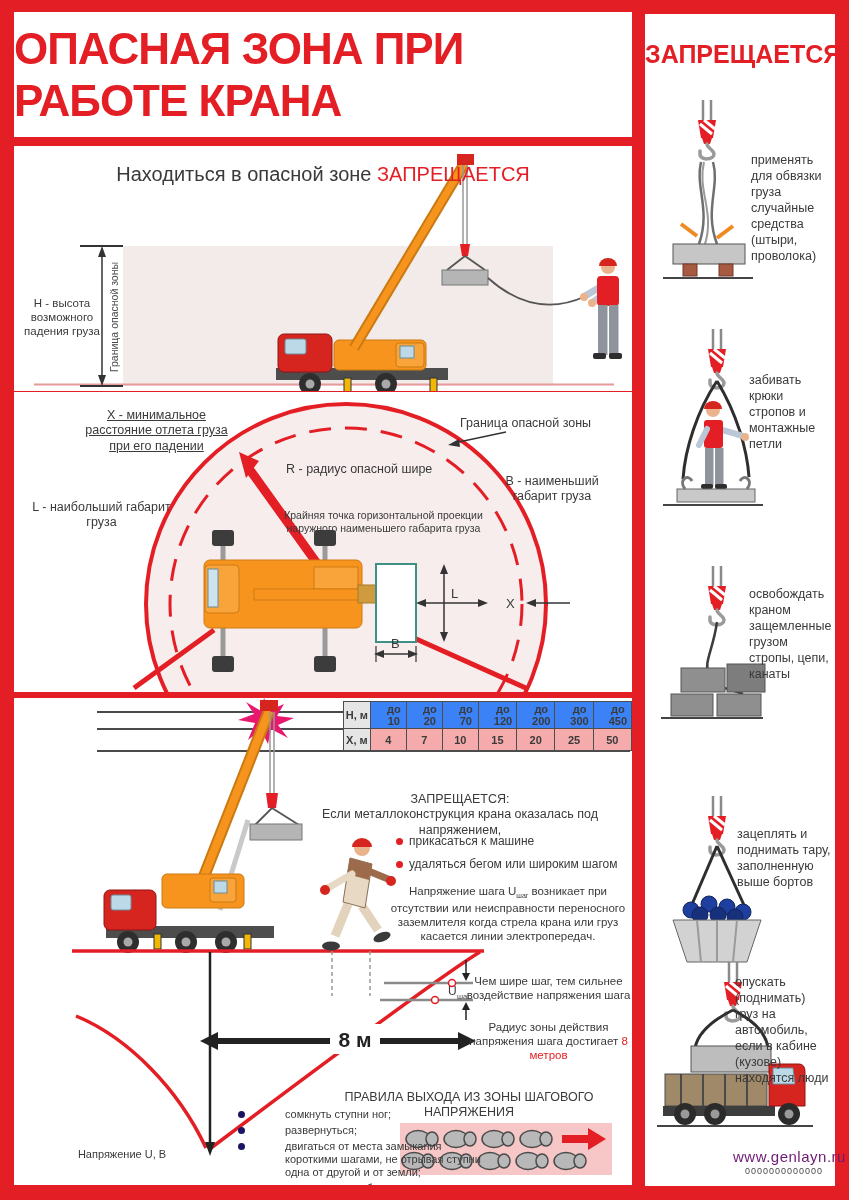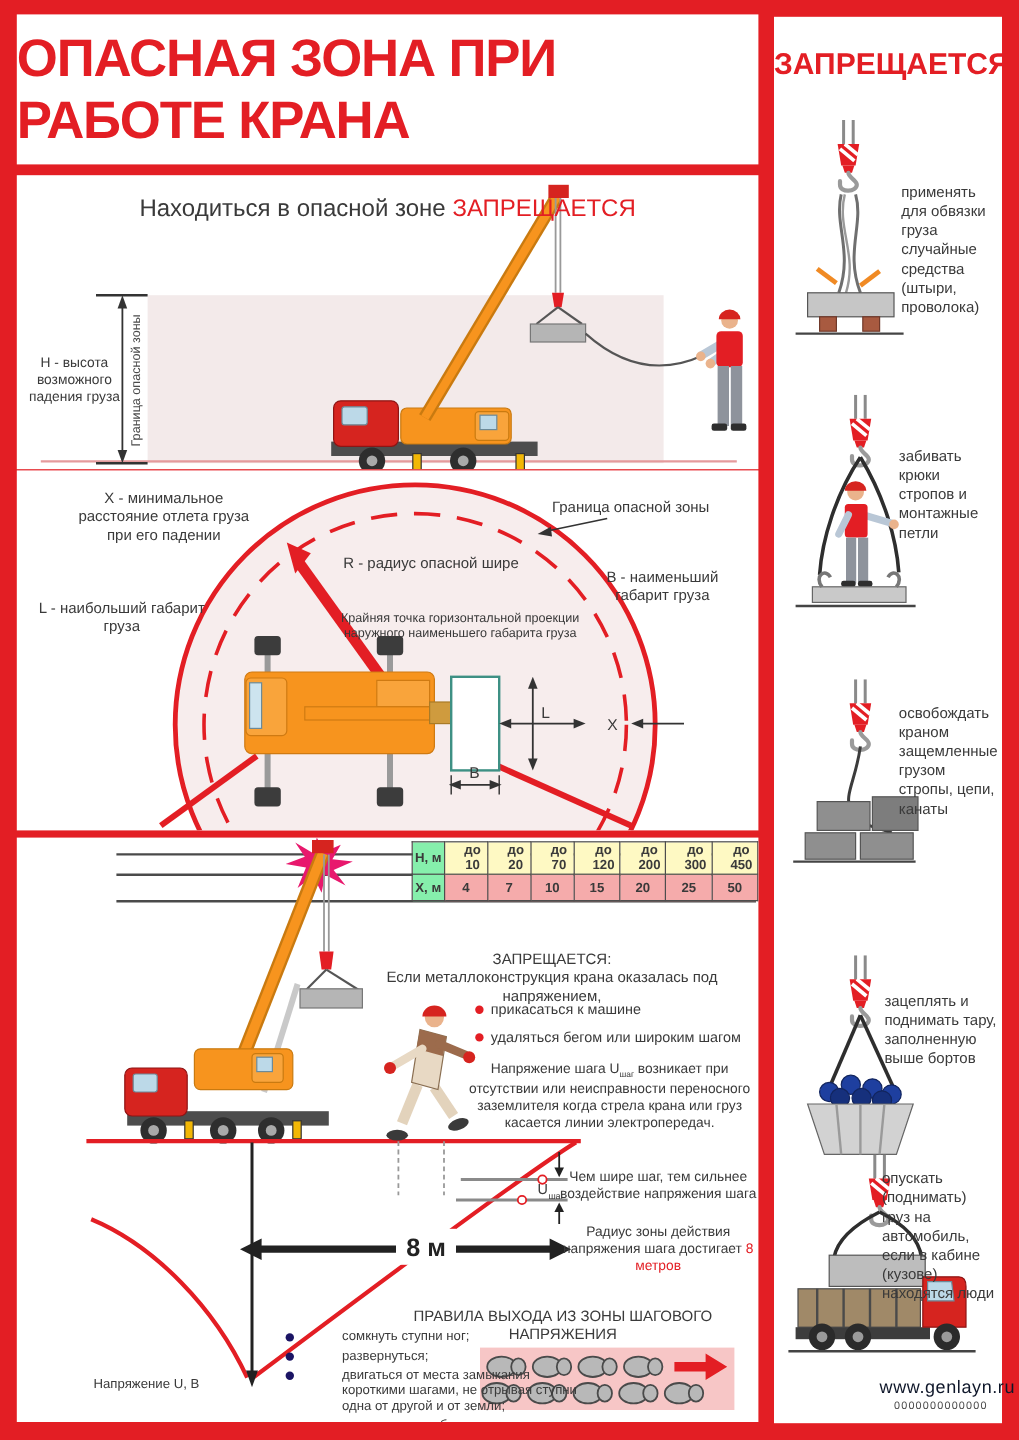--- a/index.html
+++ b/index.html
@@ -16,27 +16,27 @@
   svg{position:absolute;left:0;top:0;}
   .vtext{position:absolute;left:35px;top:165px;width:130px;text-align:center;font-size:10.5px;
          color:#4a4a4a;transform:rotate(-90deg);}
   .bullet-row{display:flex;align-items:flex-start;margin-bottom:9px;font-size:12px;color:#3a3a3a;}
   .dot-red{width:7px;height:7px;border-radius:50%;background:#e31e24;margin:4px 6px 0 0;flex:0 0 auto;}
   .dot-blue{width:7px;height:7px;border-radius:50%;background:#1b1464;margin:3px 6px 0 0;flex:0 0 auto;}
   .rules li{display:flex;align-items:flex-start;margin-bottom:3px;gap:34px;}
   .rules{list-style:none;margin:0;padding:0;font-size:11px;line-height:1.18;color:#3a3a3a;}
   table.xh{border-collapse:collapse;font-size:11px;font-weight:bold;color:#3a3a3a;}
   table.xh td{border:1.5px solid #4d4d4d;text-align:center;height:19px;}
-  td.yl{background:#86efac;width:36px;}
-  td.hcell{background:#fef9c3;width:30px;padding-left:12px;}
+  td.yl{background:#e5e5e5;width:36px;}
+  td.hcell{background:#3b82f6;width:30px;padding-left:12px;}
   td.pk{background:#f5abab;width:30px;}
   .rc-head{color:#e31e24;font-weight:bold;font-size:25px;text-align:center;position:absolute;
            left:0;top:26px;width:100%;}
   .rc-txt{position:absolute;font-size:12.5px;line-height:1.28;color:#3a3a3a;}
-  .site{position:absolute;font-size:15px;color:#0f172a;letter-spacing:.5px;}
+  .site{position:absolute;font-size:15px;color:#701a75;letter-spacing:.5px;}
   .bc{position:absolute;font-size:9px;color:#4a4a4a;letter-spacing:1px;}
   .red{color:#e31e24;}
   sub{font-size:7px;}
 </style>
 </head>
 <body>
 
 <div class="poster">
 
   <svg width="0" height="0">
@@ -160,21 +160,21 @@
       <polygon points="404,262 394,258 394,266" fill="#333"></polygon>
       <line x1="362" y1="254" x2="362" y2="270" stroke="#333" stroke-width="1.2"></line>
       <line x1="402" y1="254" x2="402" y2="270" stroke="#333" stroke-width="1.2"></line>
 
       <line x1="492" y1="40" x2="440" y2="51" stroke="#333" stroke-width="1.3"></line>
       <polygon points="434,53 445,47 446,55" fill="#333"></polygon>
       <text x="437" y="206" font-size="13" fill="#3a3a3a">L</text>
       <text x="492" y="216" font-size="13" fill="#3a3a3a">X</text>
       <text x="377" y="256" font-size="13" fill="#3a3a3a">В</text>
     </svg>
-    <div class="lbl ctr" style="left:40px;top:16px;width:165px;">X - минимальное расстояние отлета груза при его падении</div>
+    <div class="lbl ctr" style="left:60px;top:16px;width:165px;text-decoration:underline;">X - минимальное расстояние отлета груза при его падении</div>
     <div class="lbl" style="left:446px;top:24px;width:160px;">Граница опасной зоны</div>
     <div class="lbl" style="left:272px;top:70px;width:200px;">R - радиус опасной шире</div>
     <div class="lbl ctr" style="left:478px;top:82px;width:120px;">В - наименьший габарит груза</div>
     <div class="lbl ctr" style="left:15px;top:108px;width:145px;">L - наибольший габарит груза</div>
     <div class="lbl ctr" style="left:262px;top:117px;width:215px;font-size:10.5px;">Крайняя точка горизонтальной проекции наружного наименьшего габарита груза</div>
   </div>
 
   <div class="box sec" style="left:14px;top:698px;width:618px;height:487px;">
     <svg width="618" height="487">
 

